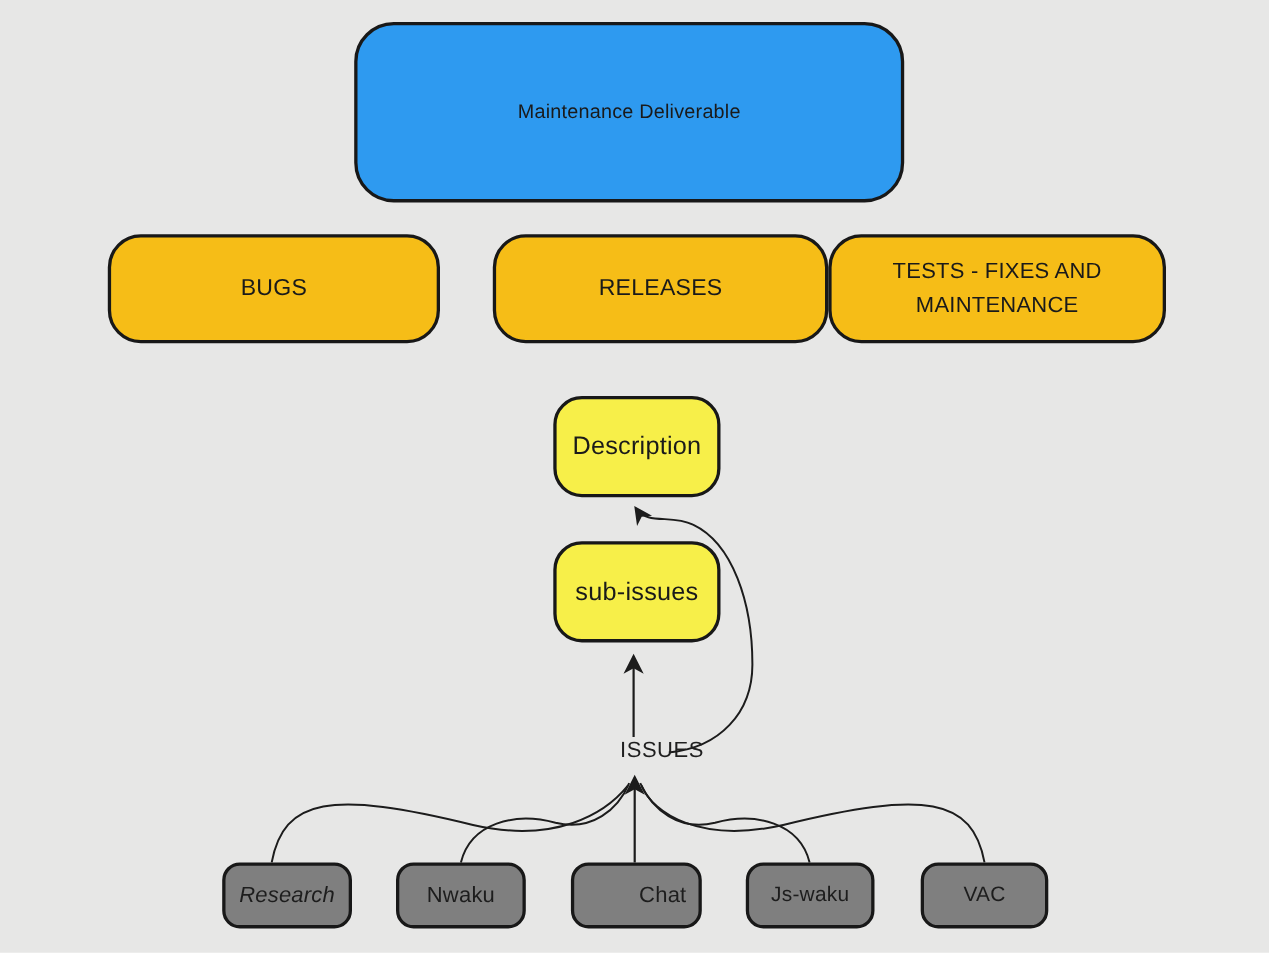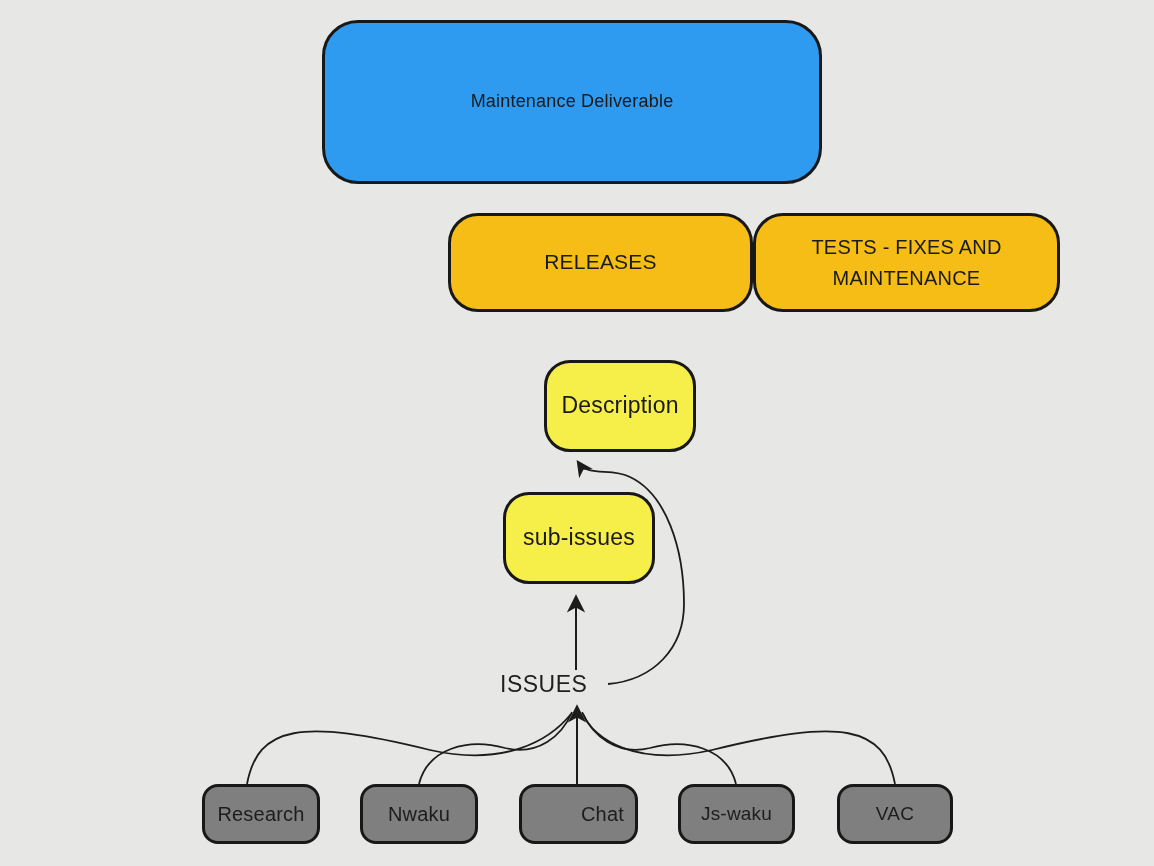--- a/index.html
+++ b/index.html
@@ -22,21 +22,21 @@
     letter-spacing:.2px;
   }
   #node-root{left:322px;top:20px;width:500px;height:164px;border-radius:36px;font-size:18px;}
   #node-bugs{left:98px;top:213px;width:302px;height:99px;border-radius:30px;font-size:21px;}
   #node-releases{left:448px;top:213px;width:305px;height:99px;border-radius:30px;font-size:21px;}
   #node-tests{left:753px;top:213px;width:307px;height:99px;border-radius:30px;font-size:20px;padding:0 34px;}
   #node-description{left:503px;top:360px;width:152px;height:92px;border-radius:26px;font-size:23px;}
   #node-sub-issues{left:503px;top:492px;width:152px;height:92px;border-radius:26px;font-size:23px;}
   #label-issues{
     position:absolute;left:500px;top:671px;width:140px;
-    text-align:left;font-size:23px;color:#1f1f1f;letter-spacing:.5px;
+    text-align:right;font-size:20px;color:#1f1f1f;letter-spacing:.5px;
   }
   .leaf{top:784px;height:60px;border-radius:16px;font-size:20px;color:#1d1d1d;}
   #node-research{left:202px;width:118px;}
   #node-nwaku{left:360px;width:118px;}
   #node-chat{left:519px;width:119px;}
   #node-js-waku{left:678px;width:117px;font-size:19px;}
   #node-vac{left:837px;width:116px;font-size:19px;}
   .edge{fill:none;stroke:#1c1c1c;stroke-width:1.8px;}
   .edge-straight{stroke-width:2px;}
 </style>
@@ -60,40 +60,43 @@
 
     <path class="edge edge-straight" d="M 576 670 L 576 597" marker-end="url(#ah)"></path>
 
     <path class="edge" d="M 608 684 C 654 680, 684 648, 684 604 C 684 548, 666 494, 630 477 C 610 467, 589 478, 578 462" marker-end="url(#ah)"></path>
   </svg>
 
   <div class="node" id="node-root" style="background-color: rgb(46, 154, 240);">
     <span>Maintenance Deliverable</span>
   </div>
 
+  <div class="node" id="node-bugs" style="background-color: rgb(246, 189, 23);">
+    <span>BUGS</span>
+  </div>
 
   <div class="node" id="node-releases" style="background-color: rgb(246, 189, 23);">
     <span>RELEASES</span>
   </div>
 
   <div class="node" id="node-tests" style="background-color: rgb(246, 189, 23);">
     <span>TESTS - FIXES AND MAINTENANCE</span>
   </div>
 
-  <div class="node" id="node-description" style="background-color: rgb(247, 239, 73); margin-left: 41px;">
+  <div class="node" id="node-description" style="background-color: rgb(247, 239, 73);">
     <span>Description</span>
   </div>
 
   <div class="node" id="node-sub-issues" style="background-color: rgb(247, 239, 73);">
     <span>sub-issues</span>
   </div>
 
   <div id="label-issues">ISSUES</div>
 
-  <div class="node leaf" id="node-research" style="background-color: rgb(127, 127, 127);">
+  <div class="node leaf" id="node-research" style="background-color: rgb(127, 127, 127); font-style: italic;">
     <span>Research</span>
   </div>
 
   <div class="node leaf" id="node-nwaku" style="background-color: rgb(127, 127, 127); justify-content: center;">
     <span>Nwaku</span>
   </div>
 
   <div class="node leaf" id="node-chat" style="background-color: rgb(127, 127, 127); padding-left: 48px;">
     <span>Chat</span>
   </div>

